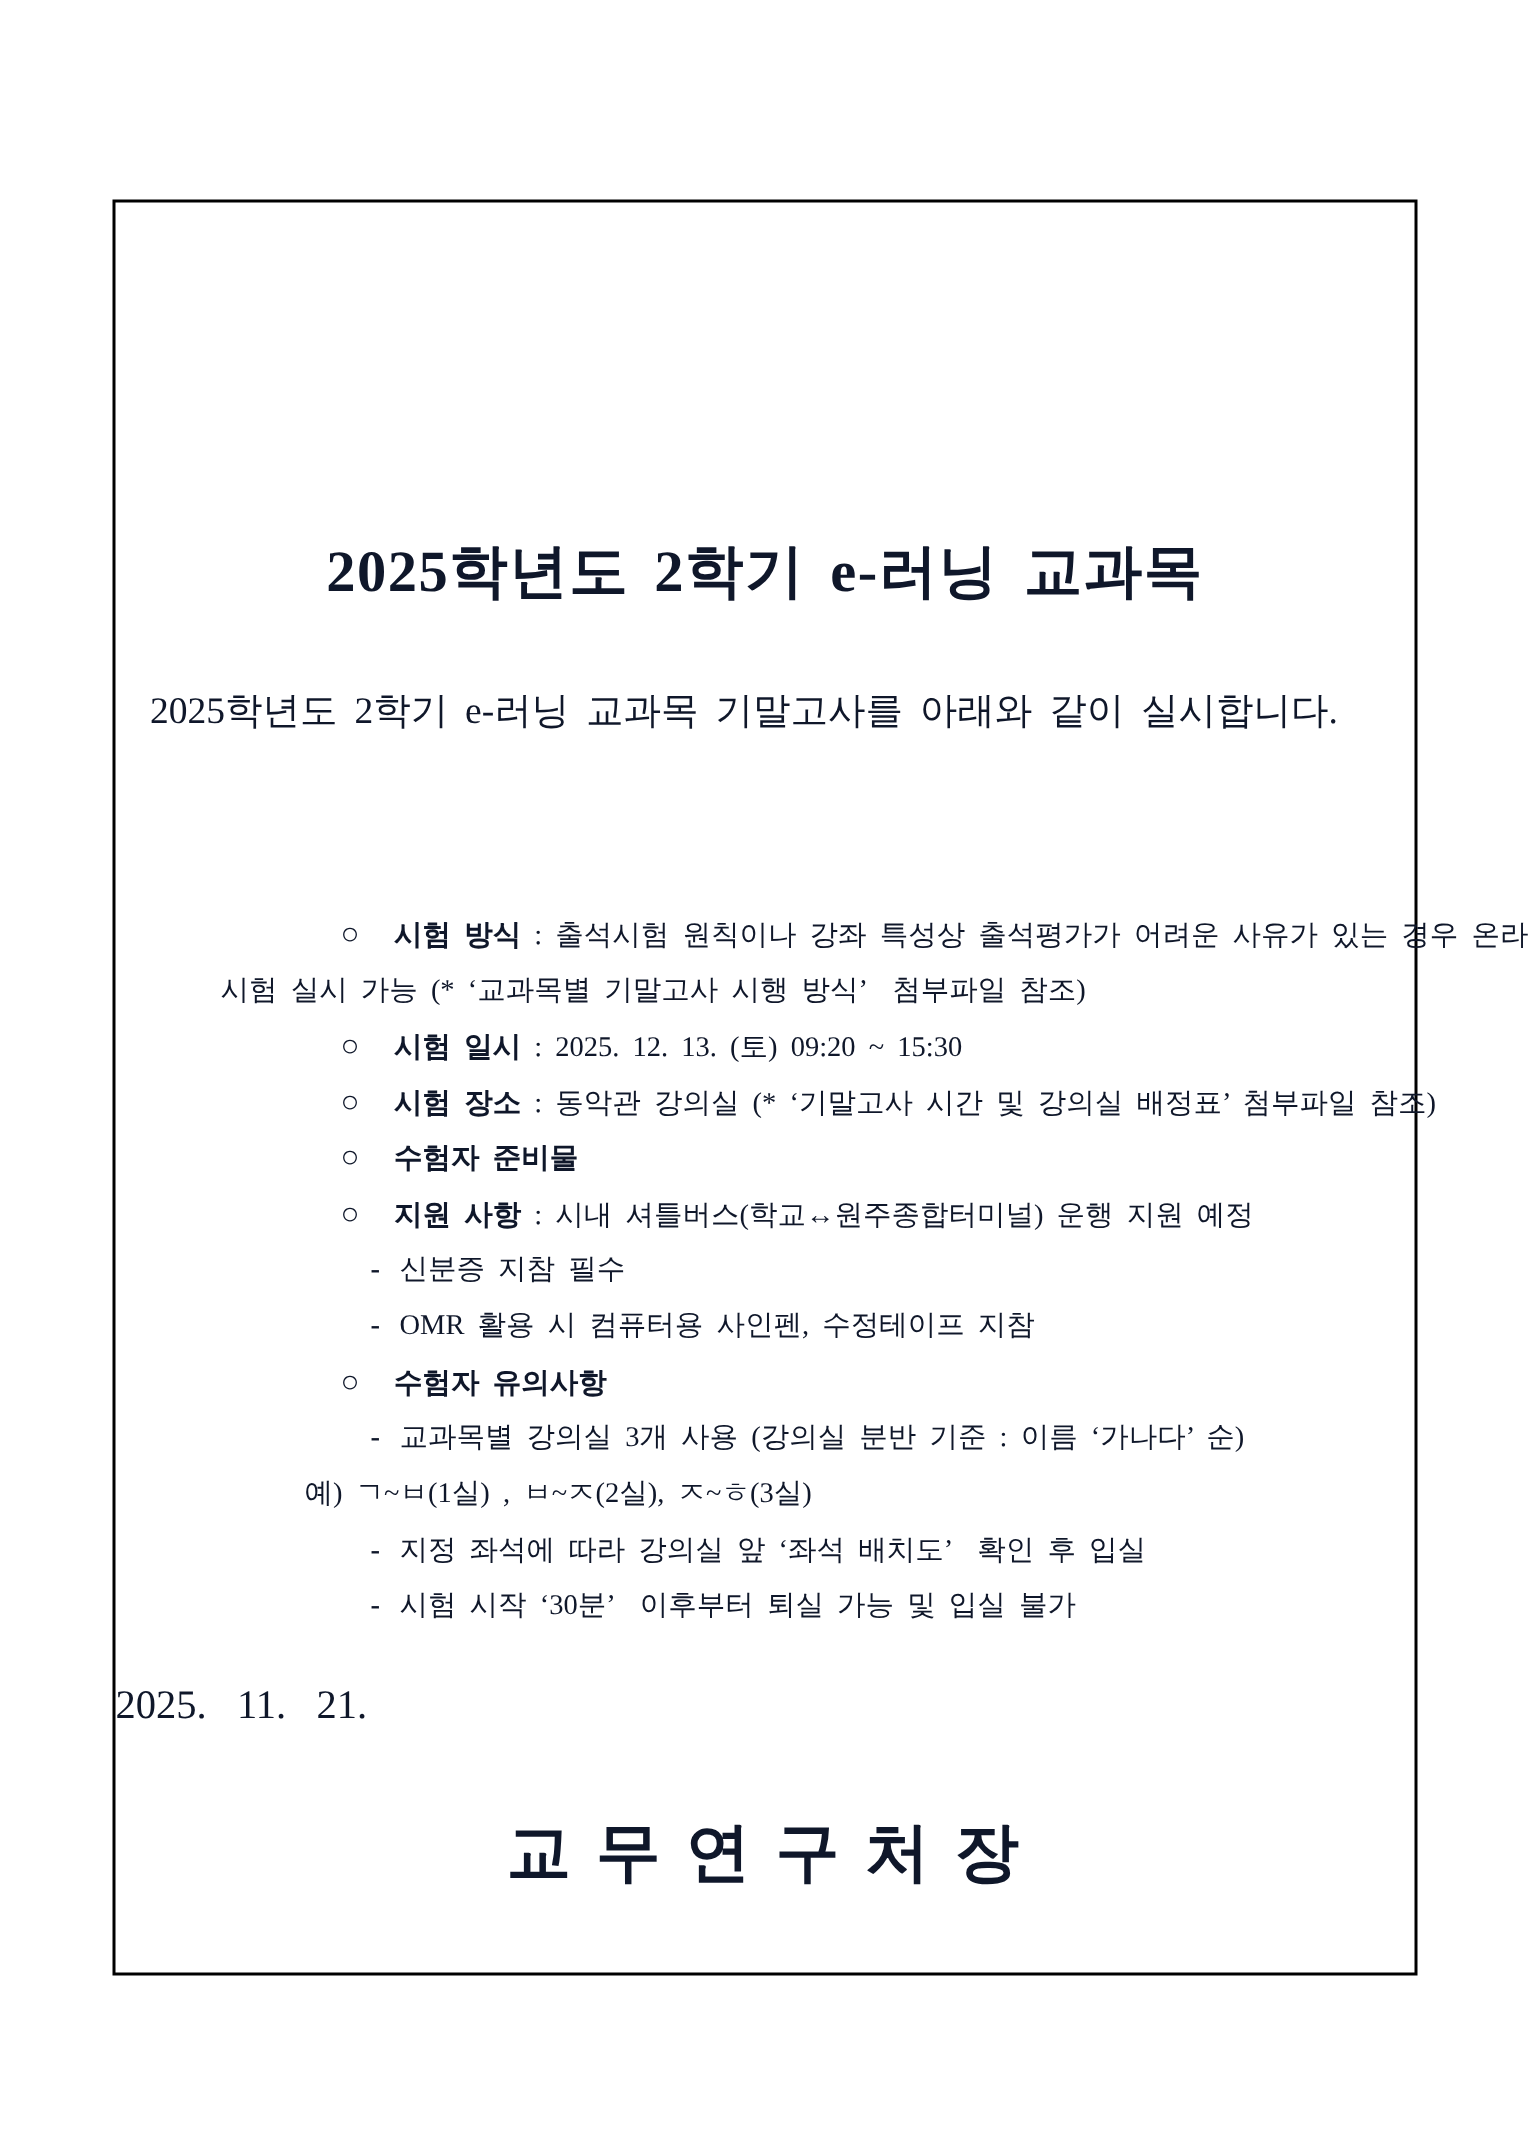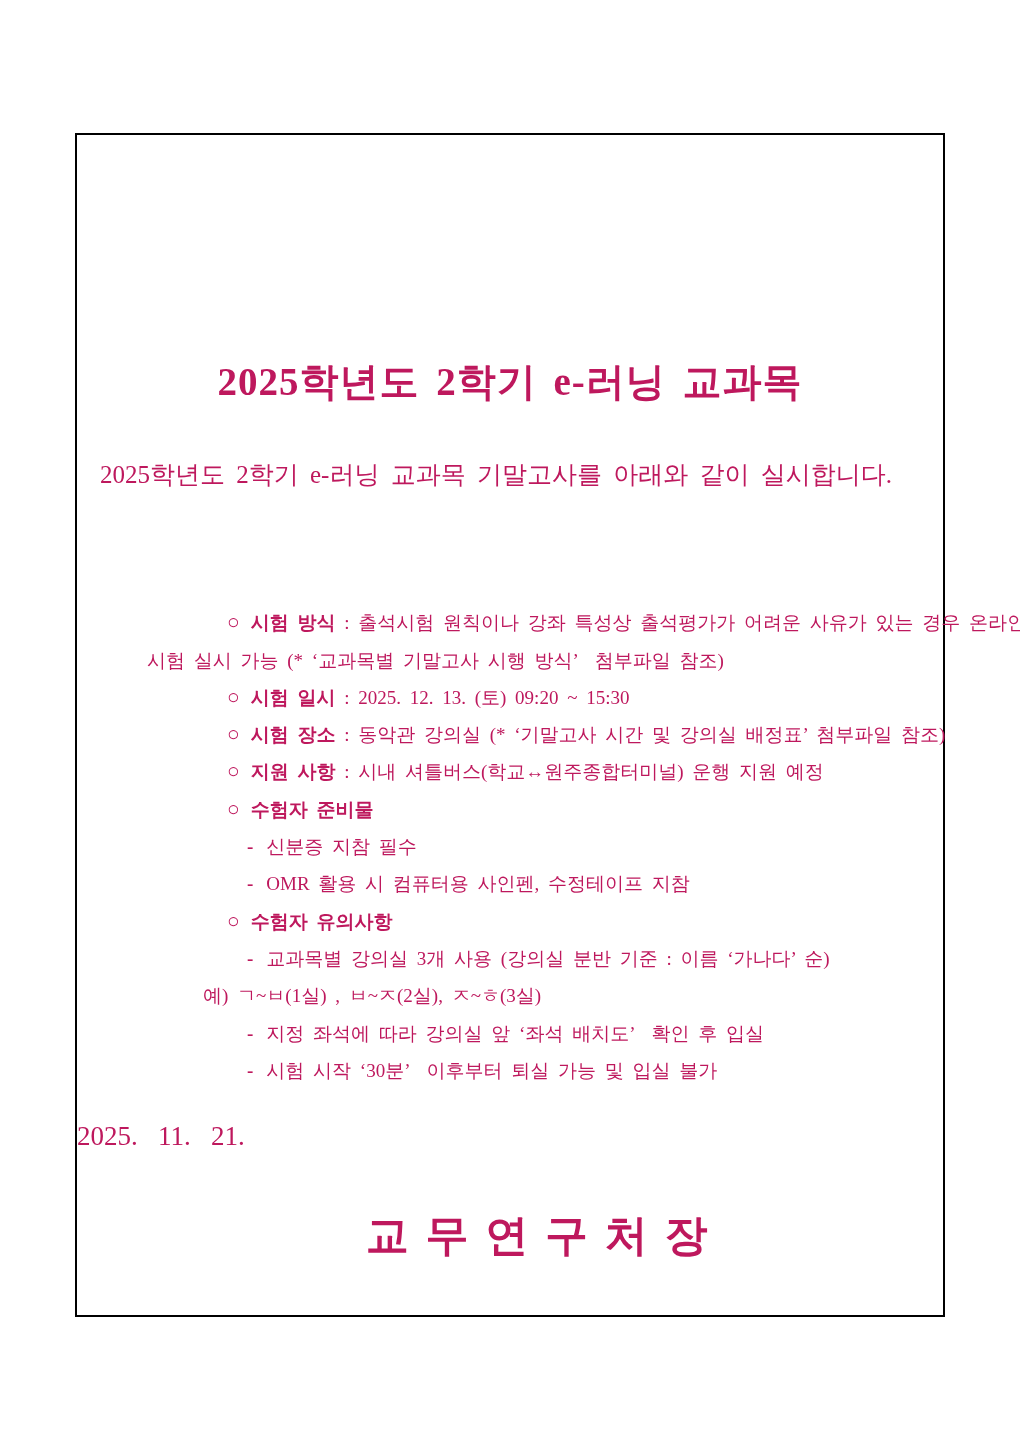--- a/index.html
+++ b/index.html
@@ -6,21 +6,21 @@
     margin: 0;
     padding: 0;
     background: #ffffff;
   }
   .page {
     position: relative;
     width: 1020px;
     height: 1431px;
     background: #ffffff;
     font-family: "Liberation Serif", "DejaVu Serif", serif;
-    color: #be185d;
+    color: #0f172a;
     overflow: hidden;
   }
   .border-box {
     position: absolute;
     left: 75px;
     top: 133px;
     width: 866px;
     height: 1180px;
     border: 2px solid #000000;
     background: #ffffff;
@@ -67,21 +67,21 @@
   .l-cont    { }
   .l-example { padding-left: 56px; }
   .marker-circle {
     font-size: 21px;
     margin-right: 11px;
   }
   .marker-dash {
     font-weight: bold;
     margin-right: 13px;
   }
-  .label { font-weight: bold; }
+  .label { font-weight: bold; margin-left: 12px; }
   .underline {
     text-underline-offset: 5px;
   }
   .date {
     position: absolute;
     top: 986px;
     left: 0;
     width: 100%;
     text-align: left;
     font-size: 27px;
@@ -92,21 +92,20 @@
     position: absolute;
     top: 1072px;
     left: 0;
     width: 100%;
     text-align: center;
     font-size: 43px;
     font-weight: bold;
     line-height: 58px;
     letter-spacing: 3px;
     white-space: pre;
-    margin-left: 28px;
   }
 </style>
 </head>
 <body>
 
 <div class="page">
   <div class="border-box">
 
     <div class="title-block">
       <div>2025학년도 2학기 e-러닝 교과목</div>
@@ -126,25 +125,25 @@
 
       <div class="line l-circle">
         <span class="marker-circle">○</span><span class="label">시험 일시</span><span> : </span><span>2025. 12. 13. (토) 09:20 ~ 15:30</span>
       </div>
 
       <div class="line l-circle">
         <span class="marker-circle">○</span><span class="label">시험 장소</span><span> : </span><span>동악관 강의실 (* ‘기말고사 시간 및 강의실 배정표’ 첨부파일 참조)</span>
       </div>
 
       <div class="line l-circle">
-        <span class="marker-circle">○</span><span class="label">지원 사항</span><span> : </span><span>시내 셔틀버스(학교↔원주종합터미널) 운행 지원 예정</span>
+        <span class="marker-circle">○</span><span class="label">수험자 준비물</span>
       </div>
 
       <div class="line l-circle">
-        <span class="marker-circle">○</span><span class="label">수험자 준비물</span>
+        <span class="marker-circle">○</span><span class="label">지원 사항</span><span> : </span><span>시내 셔틀버스(학교↔원주종합터미널) 운행 지원 예정</span>
       </div>
 
       <div class="line l-dash">
         <span class="marker-dash">-</span><span class="underline">신분증 지참 필수</span>
       </div>
 
       <div class="line l-dash">
         <span class="marker-dash">-</span><span>OMR 활용 시 컴퓨터용 사인펜, 수정테이프 지참</span>
       </div>
 

